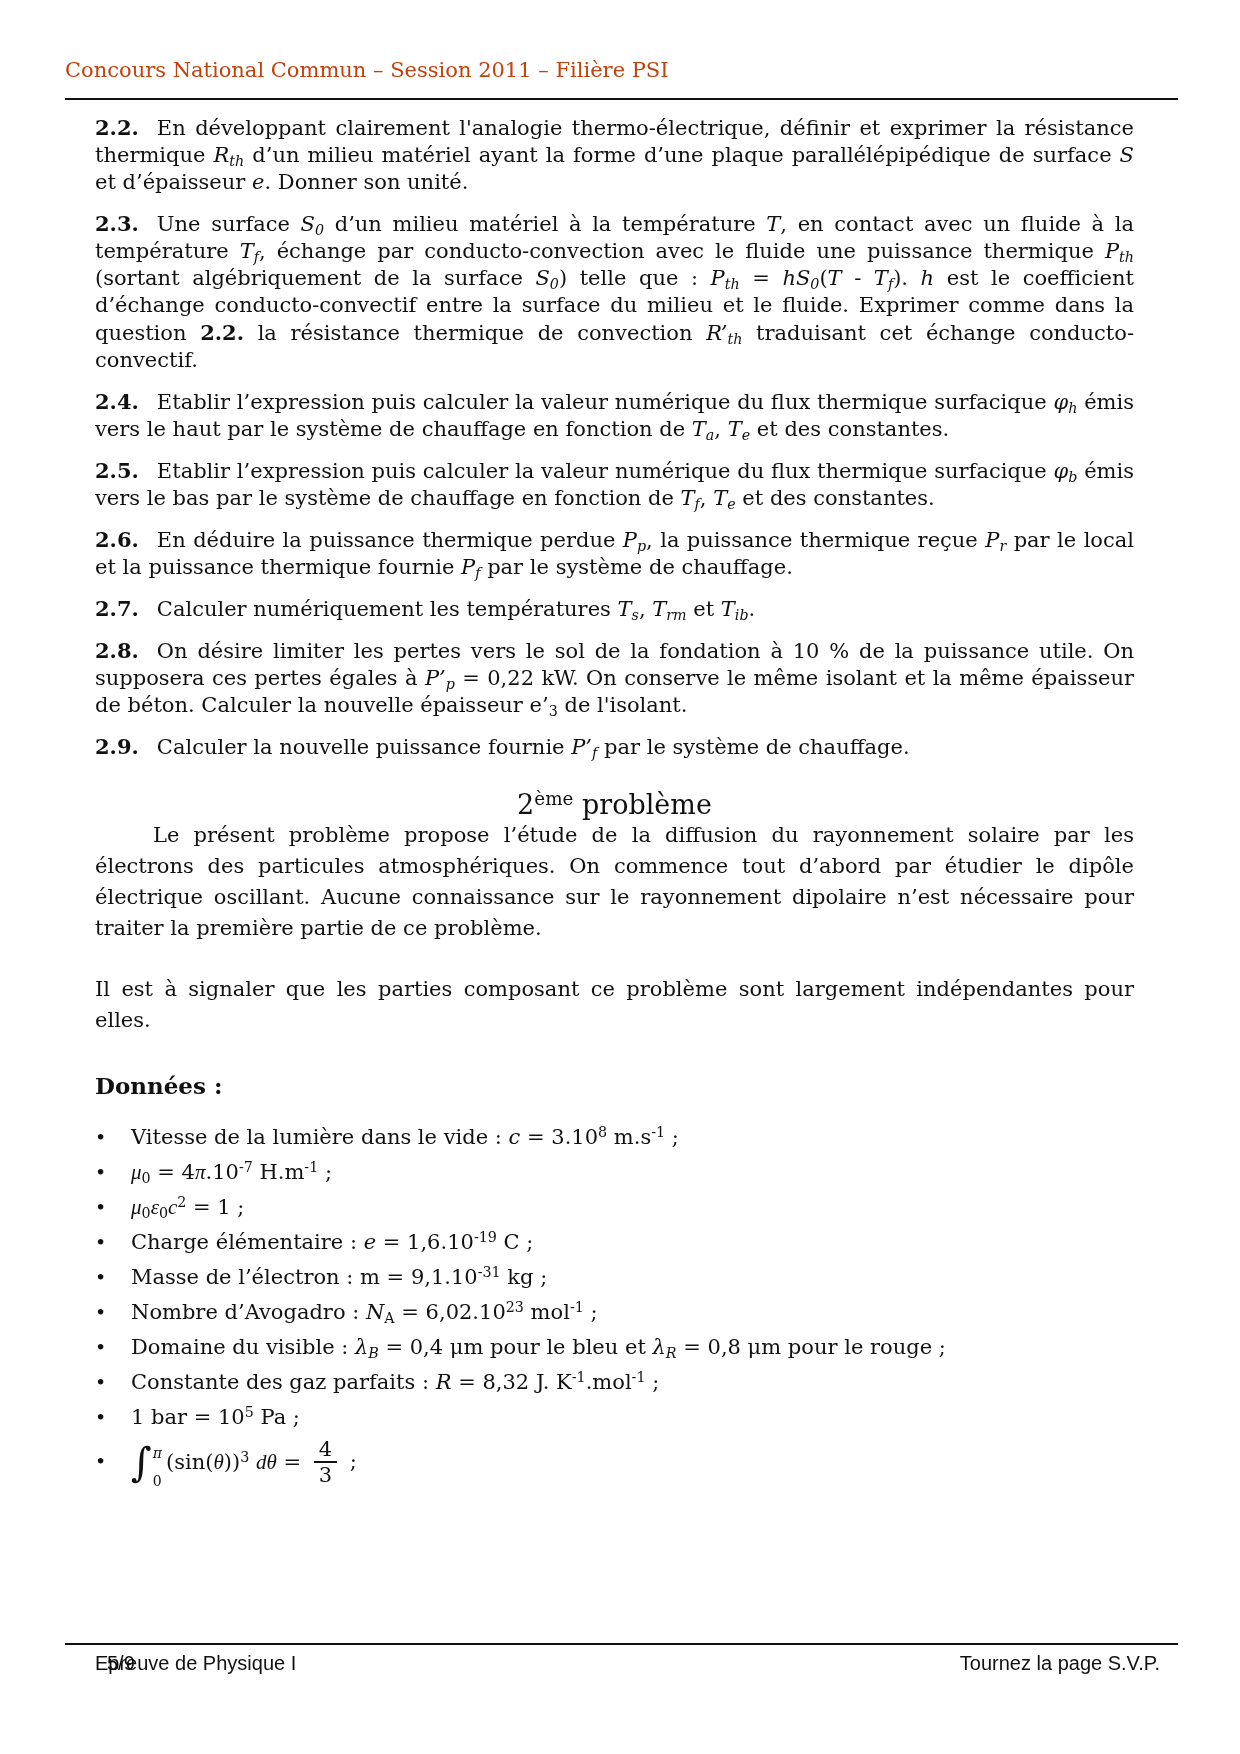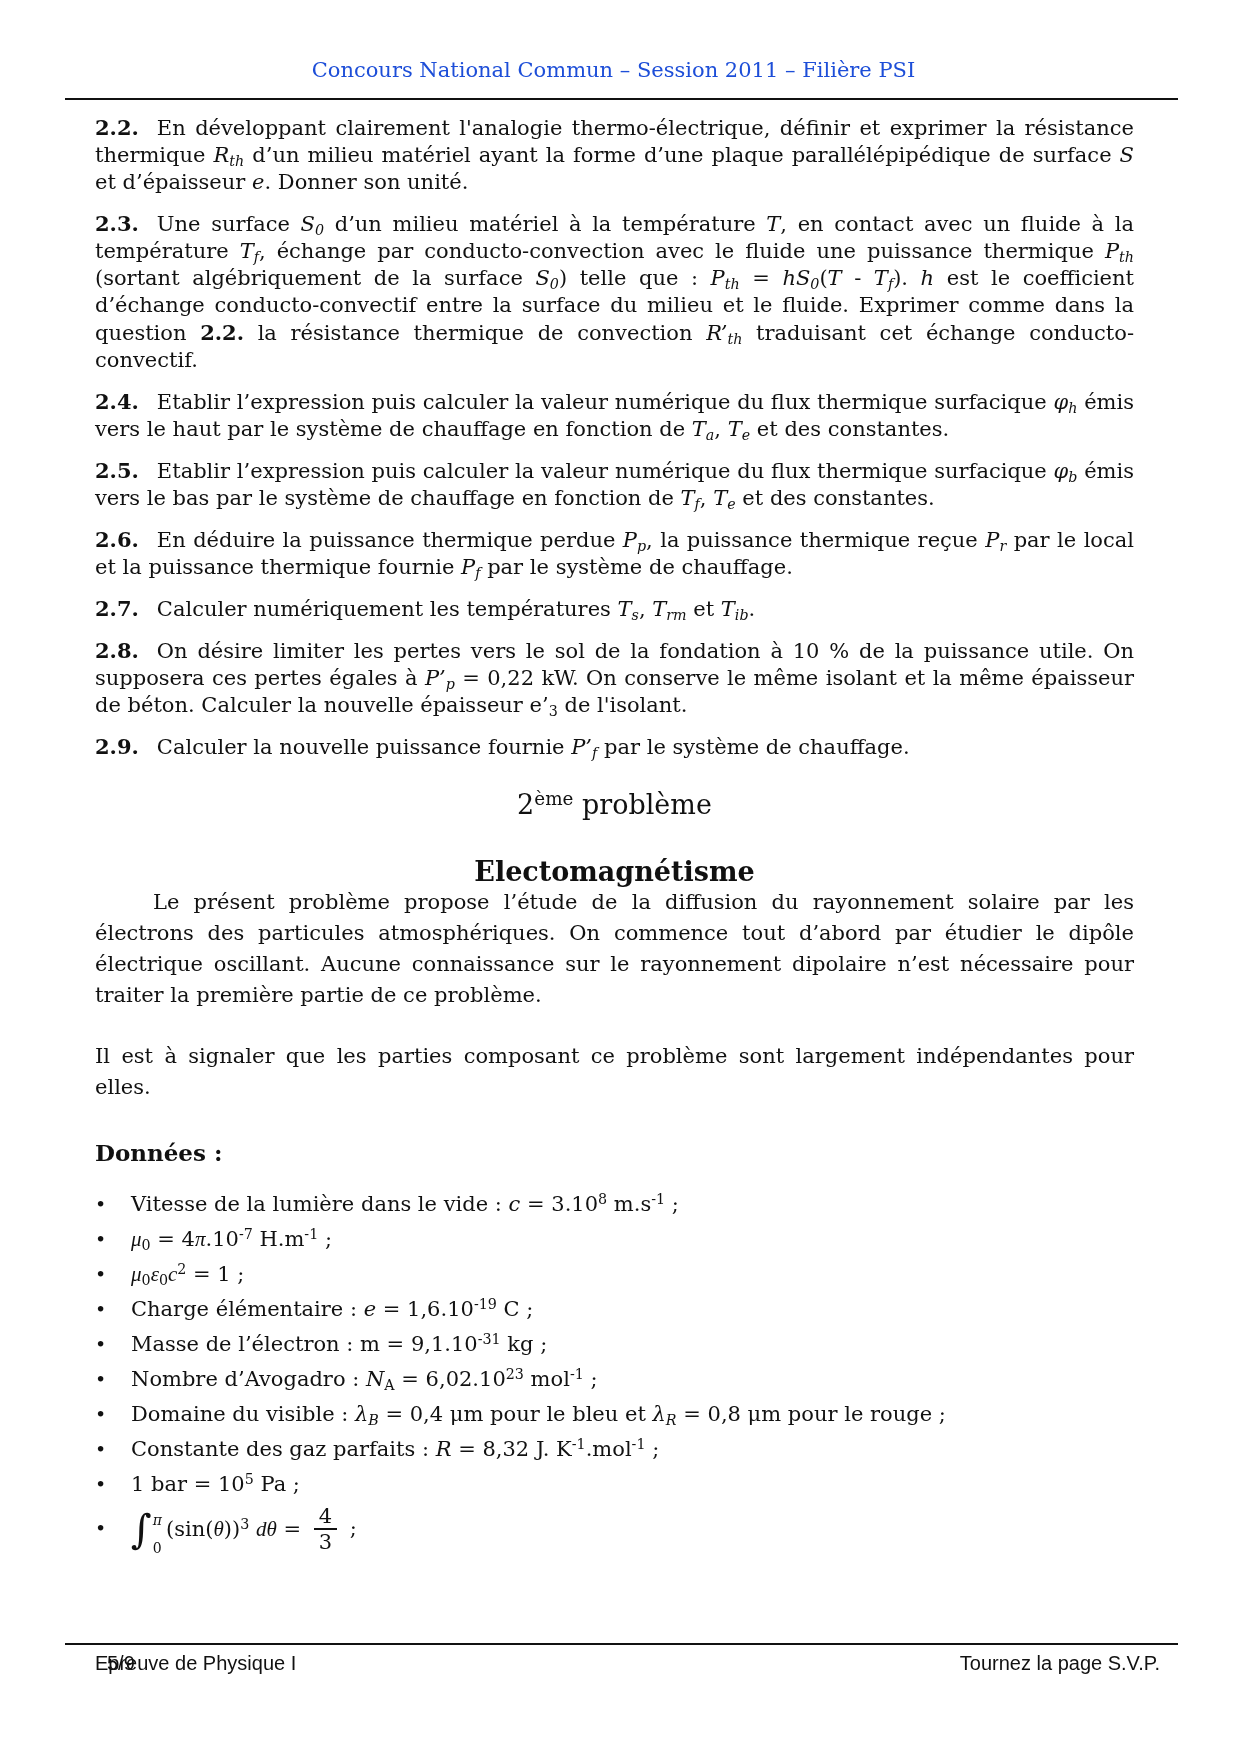--- a/index.html
+++ b/index.html
@@ -7,24 +7,24 @@
   .page {
     position:relative;
     width:1240px; height:1754px;
     background:#ffffff;
     color:#111111;
     font-family:"DejaVu Serif", serif;
     overflow:hidden;
   }
   
   .doc-header {
-    position:absolute; top:58px; left:49px; right:62px;
-    text-align:center;
+    position:absolute; top:58px; left:65px; right:62px;
+    text-align:left;
     font-size:21px;
-    color:#1d4ed8;
+    color:#c2410c;
   }
   .header-rule {
     position:absolute; top:98px; left:65px; right:62px;
     border-top:2px solid #111;
   }
   
   .content {
     position:absolute; top:114px; left:95px; right:106px;
   }
   p.q {
@@ -121,21 +121,20 @@
     <p class="q"><span class="qnum">2.6.</span><span>En déduire la puissance thermique perdue <i>P</i><i><sub>p</sub></i>, la puissance thermique reçue <i>P</i><i><sub>r</sub></i> par le local et la puissance thermique fournie <i>P</i><i><sub>f</sub></i> par le système de chauffage.</span></p>
 
     <p class="q"><span class="qnum">2.7.</span><span>Calculer numériquement les températures <i>T</i><i><sub>s</sub></i>, <i>T</i><i><sub>rm</sub></i> et <i>T</i><i><sub>ib</sub></i>.</span></p>
 
     <p class="q"><span class="qnum">2.8.</span><span>On désire limiter les pertes vers le sol de la fondation à 10 % de la puissance utile. On supposera ces pertes égales à <i>P’</i><i><sub>p</sub></i> = 0,22 kW. On conserve le même isolant et la même épaisseur de béton. Calculer la nouvelle épaisseur e’<sub>3</sub> de l'isolant.</span></p>
 
     <p class="q"><span class="qnum">2.9.</span><span>Calculer la nouvelle puissance fournie <i>P’</i><i><sub>f</sub></i> par le système de chauffage.</span></p>
 
     <h1 class="problem-title">2<sup>ème</sup> problème</h1>
 
-    <h2 class="problem-subtitle">Electomagnétisme</h2>
 
     <p class="intro1">Le présent problème propose l’étude de la diffusion du rayonnement solaire par les électrons des particules atmosphériques. On commence tout d’abord par étudier le dipôle électrique oscillant. Aucune connaissance sur le rayonnement dipolaire n’est nécessaire pour traiter la première partie de ce problème.</p>
 
     <p class="intro2">Il est à signaler que les parties composant ce problème sont largement indépendantes pour elles.</p>
 
     <h3 class="donnees">Données :</h3>
 
     <ul class="donnees-list">
       <li>
           <span class="blt">•</span>

